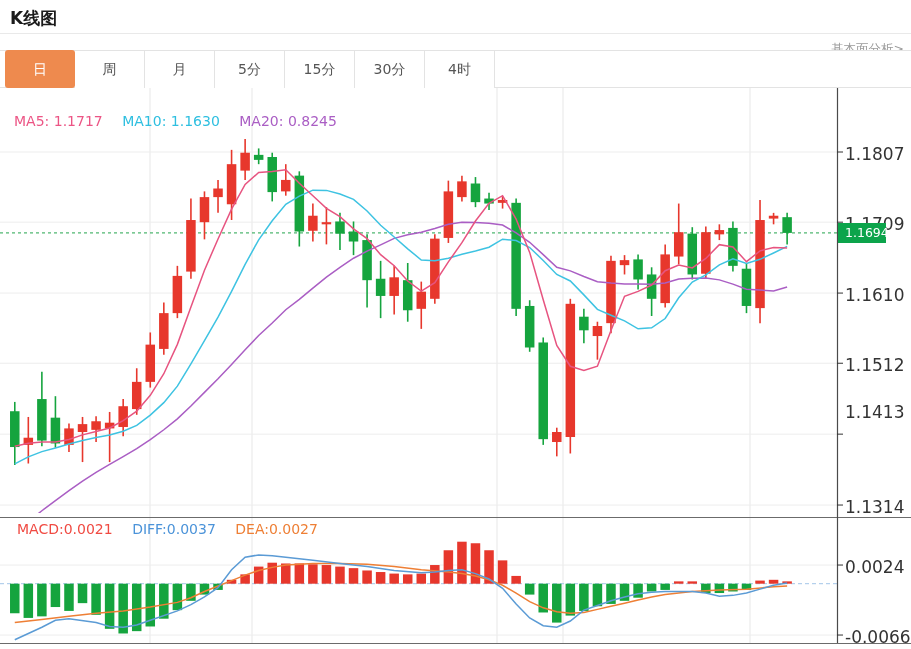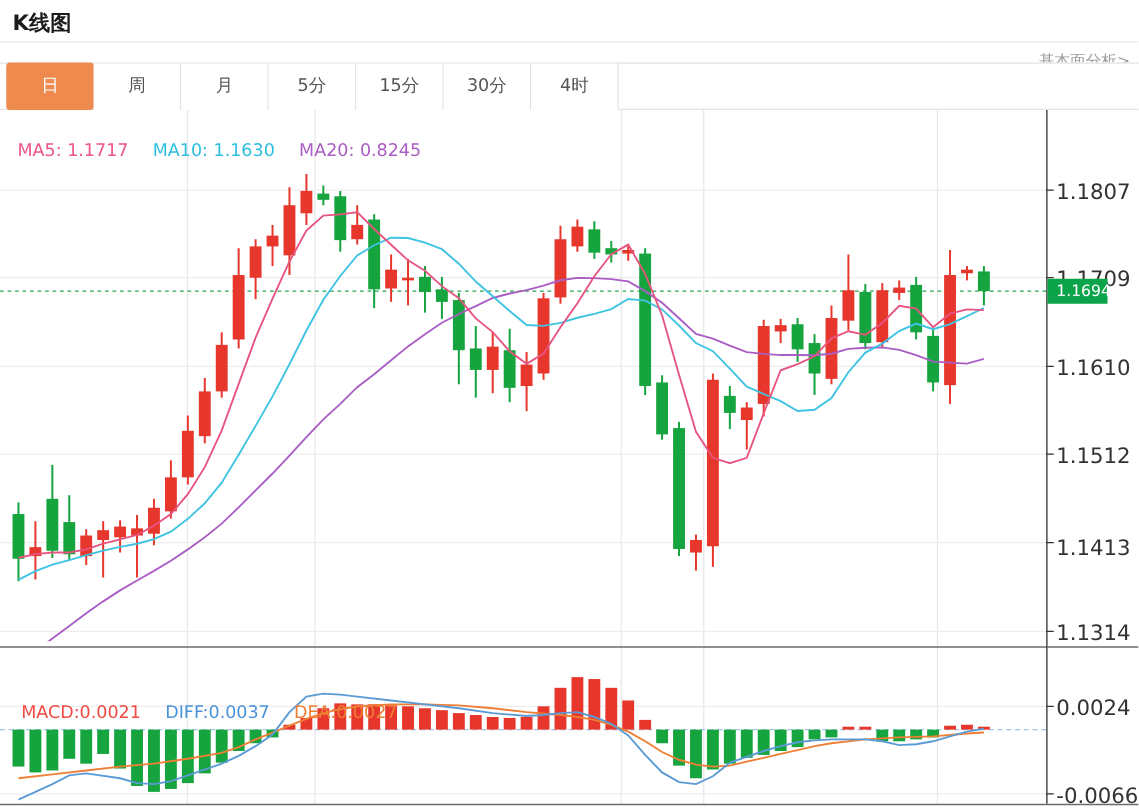--- a/index.html
+++ b/index.html
@@ -28,21 +28,21 @@
   }
   .tab:first-child { border-left:1px solid #e3e3e3; }
   .tab.active {
     color:#fff; border:none; border-radius:3px; height:38px; margin-top:-1px; line-height:38px;
   }
   .legend-row { position:absolute; left:14px; font-size:14px; white-space:nowrap; z-index:5; }
   .legend-row .lbl { color:#333; }
   .legend-row .item { margin-right:15px; }
   #legend-ohlc { top:93px; }
   #legend-ma { top:113px; }
-  #legend-macd { top:521px; left:17px;margin-top:41px; }
+  #legend-macd { top:521px; left:17px; }
   .chart-svg { position:absolute; top:0; left:0; }
   .axis-label {
     position:absolute; left:845px; font-size:17px; color:#333; width:60px;
   }
   .price-badge {
     position:absolute; left:838px; width:48px; height:20px; color:#fff; font-size:12.5px;
     line-height:20px; padding-left:7px; z-index:6;
   }
 </style>
 </head>
@@ -414,20 +414,20 @@
     <span class="item" style="color: rgb(240, 74, 66);"><span>MACD:</span><span>0.0021</span></span>
     <span class="item" style="color: rgb(75, 147, 217);"><span>DIFF:</span><span>0.0037</span></span>
     <span class="item" style="color: rgb(238, 127, 53);"><span>DEA:</span><span>0.0027</span></span>
   </div>
 
   <div id="axis-labels">
       <div class="axis-label" style="top: 144px;">1.1807</div>
       <div class="axis-label" style="top: 214.178px;">1.1709</div>
       <div class="axis-label" style="top: 285.072px;">1.1610</div>
       <div class="axis-label" style="top: 355.25px;">1.1512</div>
-      <div class="axis-label" style="top: 429px;">1.1413</div>
+      <div class="axis-label" style="top: 402px;">1.1413</div>
       <div class="axis-label" style="top: 497.037px;">1.1314</div>
       <div class="axis-label" style="top: 557.033px;">0.0024</div>
       <div class="axis-label" style="top: 627.035px;">-0.0066</div>
     </div>
 
   <div class="price-badge" id="price-badge" style="top: 222.919px; background: rgb(12, 164, 75);">1.1694</div>
 </div>
 
 </body></html>

